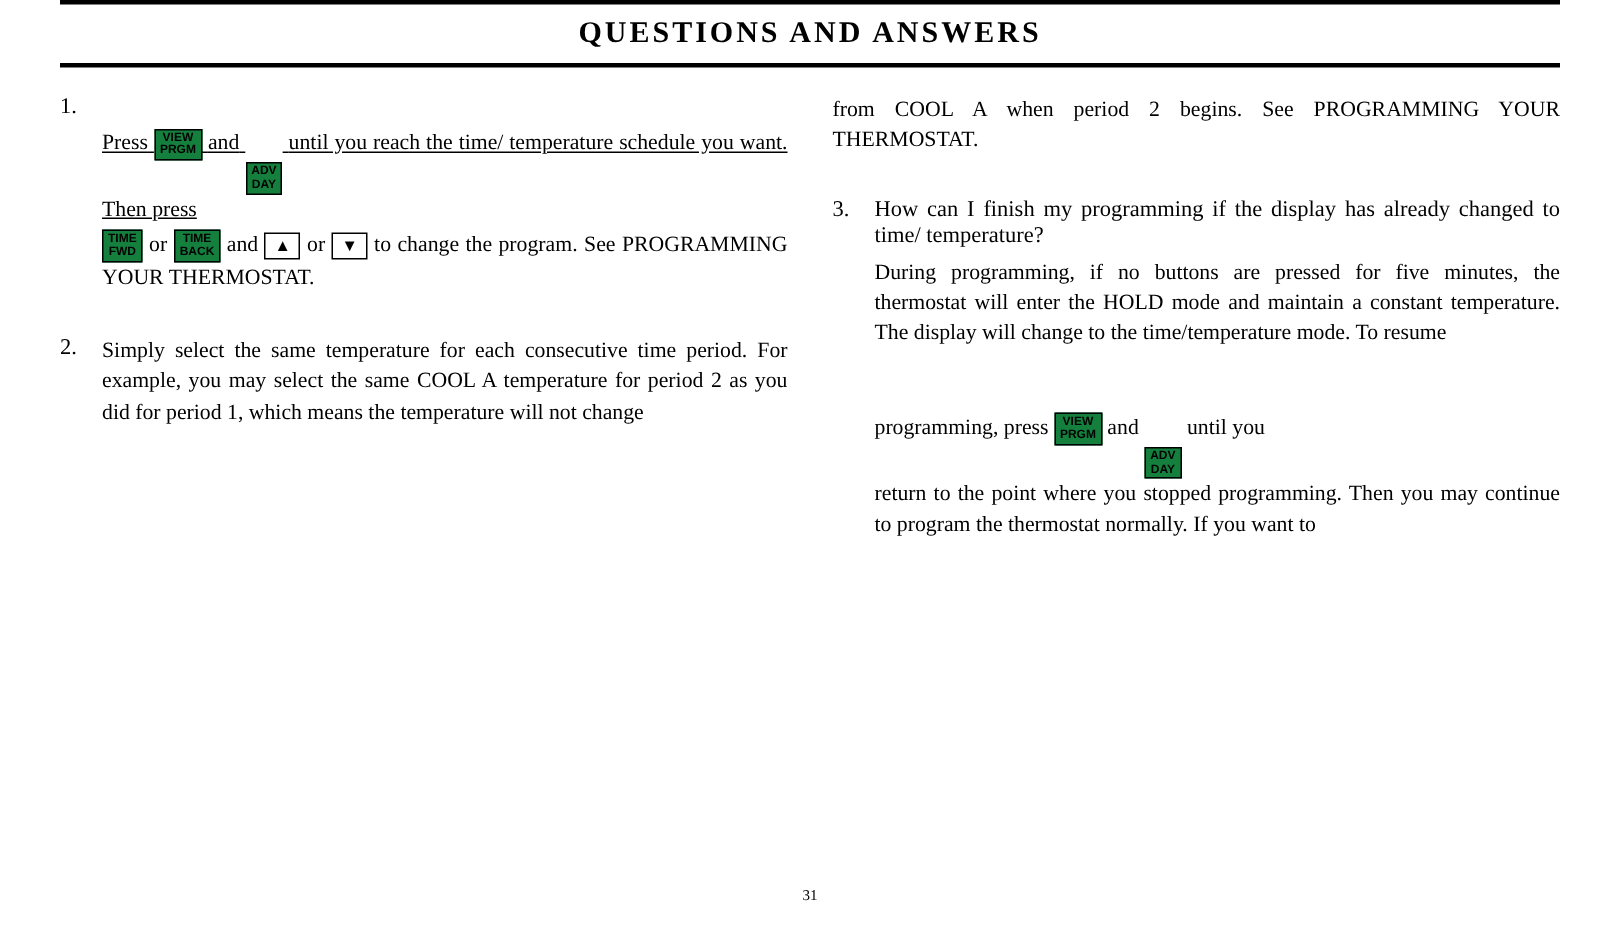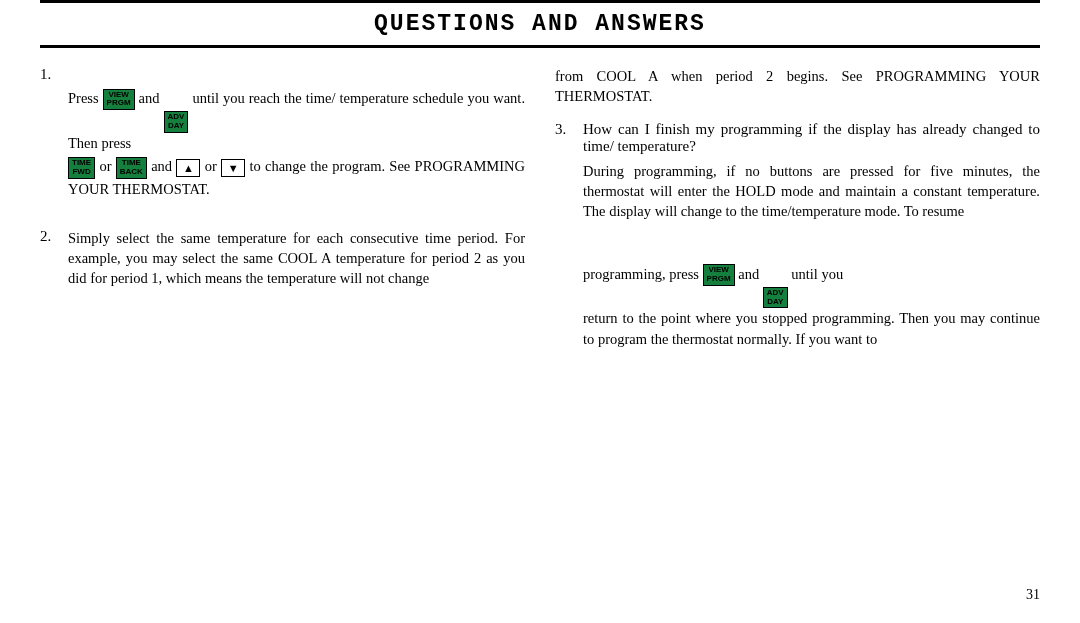--- a/index.html
+++ b/index.html
@@ -26,24 +26,24 @@
     
     .title-bar {
       border-top: 3px solid #000;
       border-bottom: 3px solid #000;
       text-align: center;
       padding: 8px 0;
       margin-bottom: 18px;
     }
 
     .title-text {
-      font-size: 23px;
+      font-size: 20px;
       font-weight: bold;
       letter-spacing: 2px;
-      font-family: Liberation Mono, monospace;
+      font-family: Liberation Serif, serif;
     }
 
     
     .columns {
       display: flex;
       gap: 30px;
       flex: 1;
     }
 
     .col-left {
@@ -138,41 +138,42 @@
       min-width: 24px;
       min-height: 18px;
       vertical-align: middle;
       font-size: 11px;
     }
 
     .press-line {
       margin-bottom: 2px;
       font-size: 14.5px;
       line-height: 1.5;
+      text-decoration: underline;
     }
 
     .press-line2 {
       font-size: 14.5px;
       line-height: 1.5;
       margin-bottom: 13px;
     }
 
     
     .page-num {
-      text-align: right;
-      font-size: 14px;
+      text-align: center;
+      font-size: 10px;
       margin-top: 4px;
       padding-right: 0;
     }
 
     .right-para {
       font-size: 14.5px;
       text-align: justify;
       line-height: 1.4;
-      margin-bottom: 14px;
+      margin-bottom: 28px;
     }
 
     .right-item {
       display: flex;
       margin-bottom: 10px;
     }
 
     .right-item-num {
       min-width: 28px;
     }

